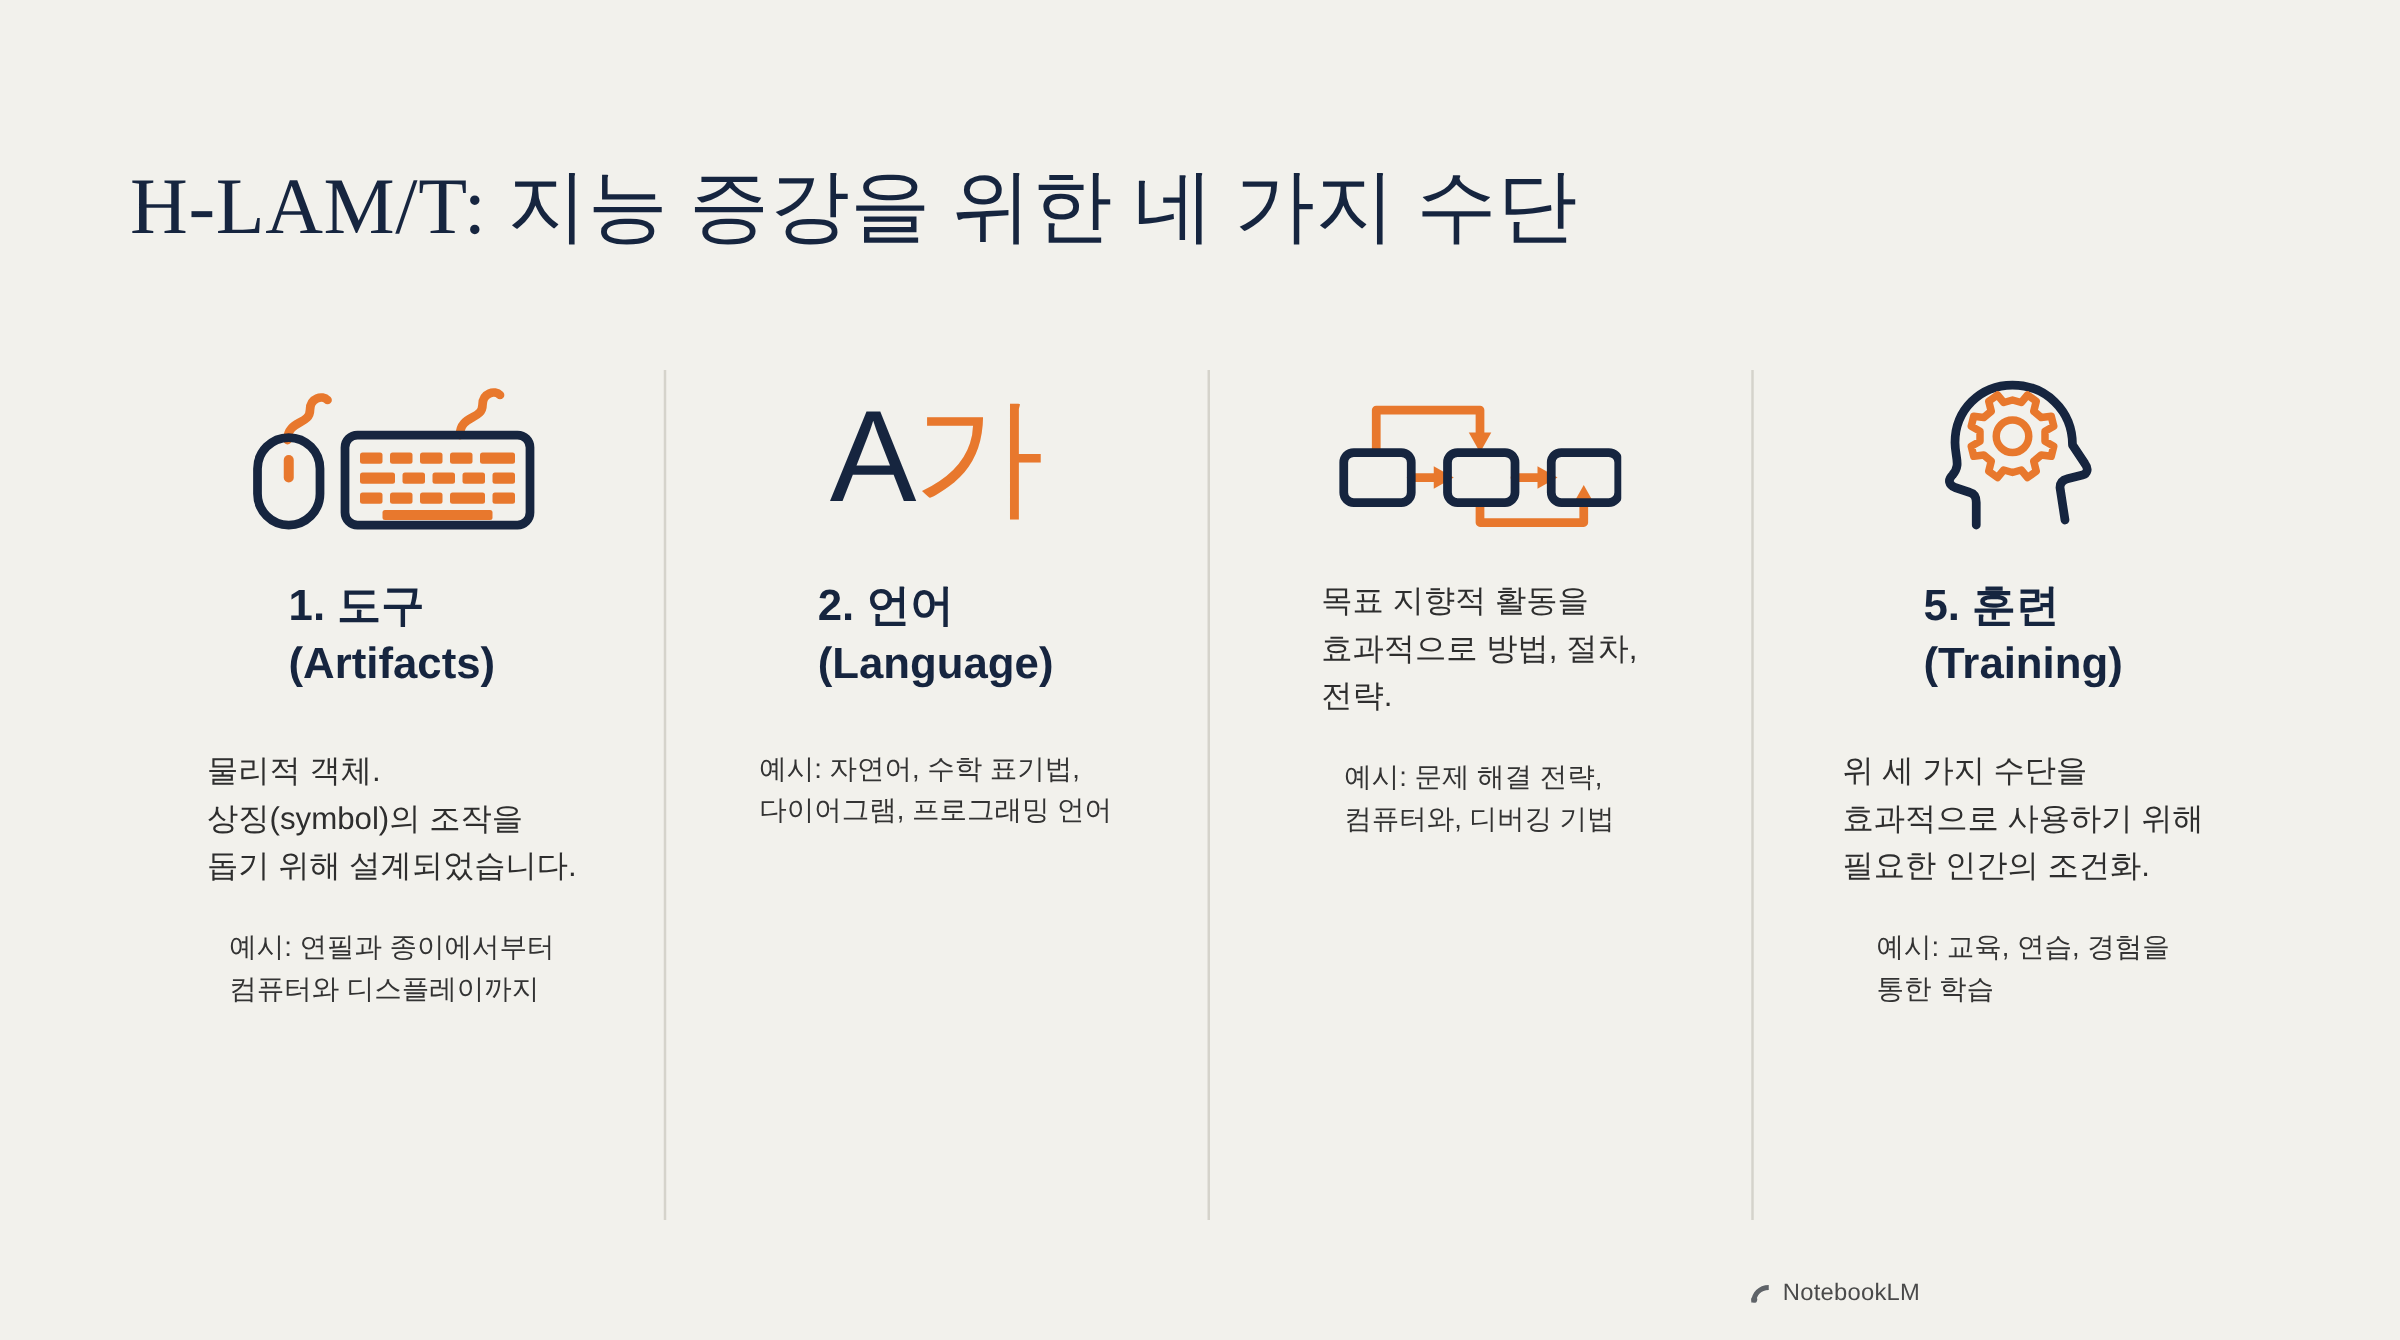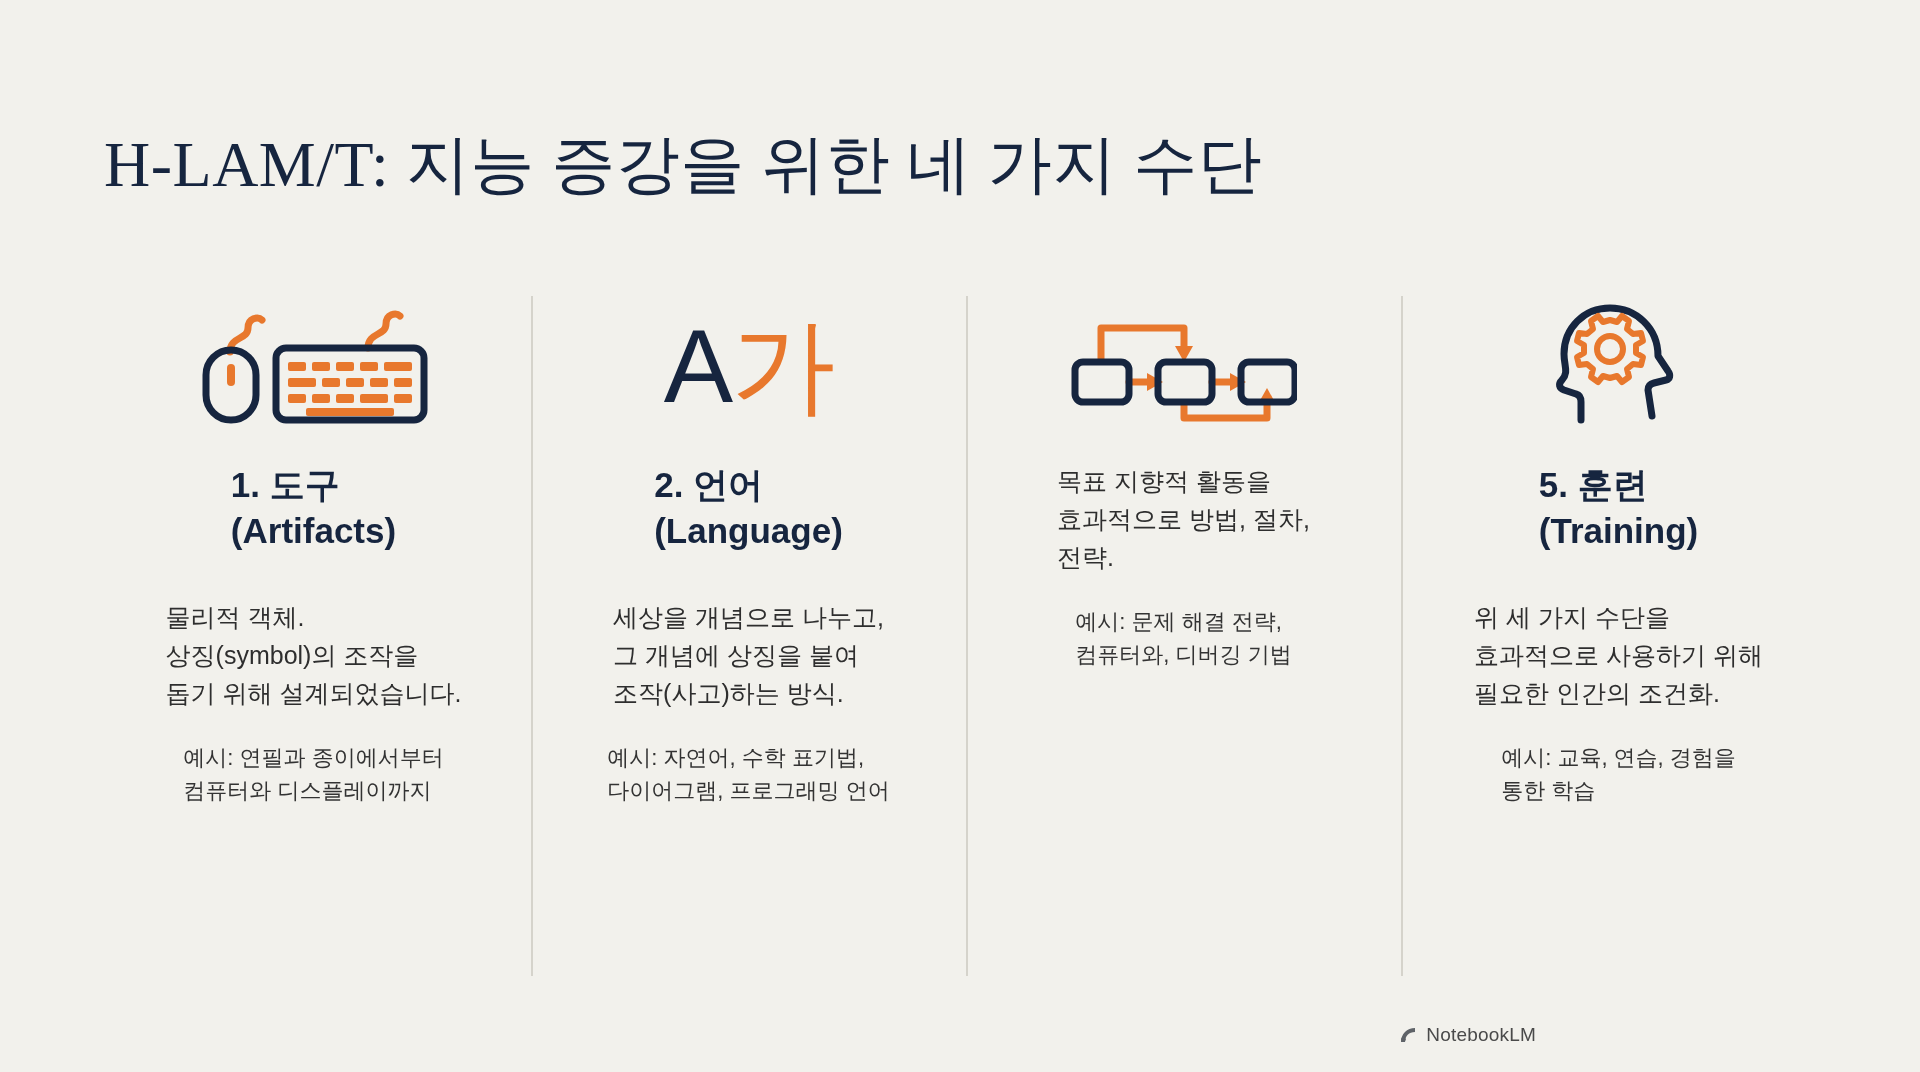--- a/index.html
+++ b/index.html
@@ -184,23 +184,20 @@
 
     <div class="col">
       <div class="icon-wrap">
         <div class="ag">
           <span class="a-latin">A</span>
             <span class="ga-hangul">가</span>
         </div>
       </div>
       <div class="heading">2. 언어
 (Language)</div>
-      <div class="body-text">세상을 개념으로 나누고,
-그 개념에 상징을 붙여
-조작(사고)하는 방식.</div>
       <div class="example-text">예시: 자연어, 수학 표기법,
 다이어그램, 프로그래밍 언어</div>
     </div>
 
     <div class="col">
       <div class="icon-wrap">
         <svg width="226" height="120" viewBox="0 0 226 120" aria-hidden="true">
 
           <path d="M30 56 L30 22 L113 22 L113 42" fill="none" stroke="#e8782d" stroke-width="7" stroke-linejoin="round"></path>
           <polygon points="113,56 104,40 122,40" fill="#e8782d"></polygon>

